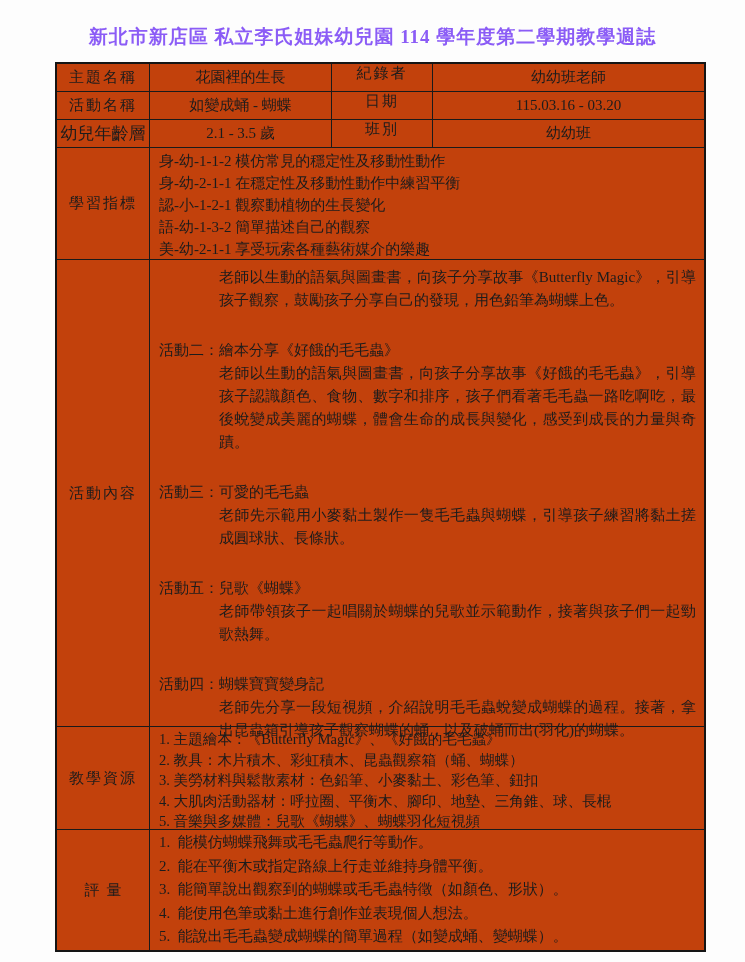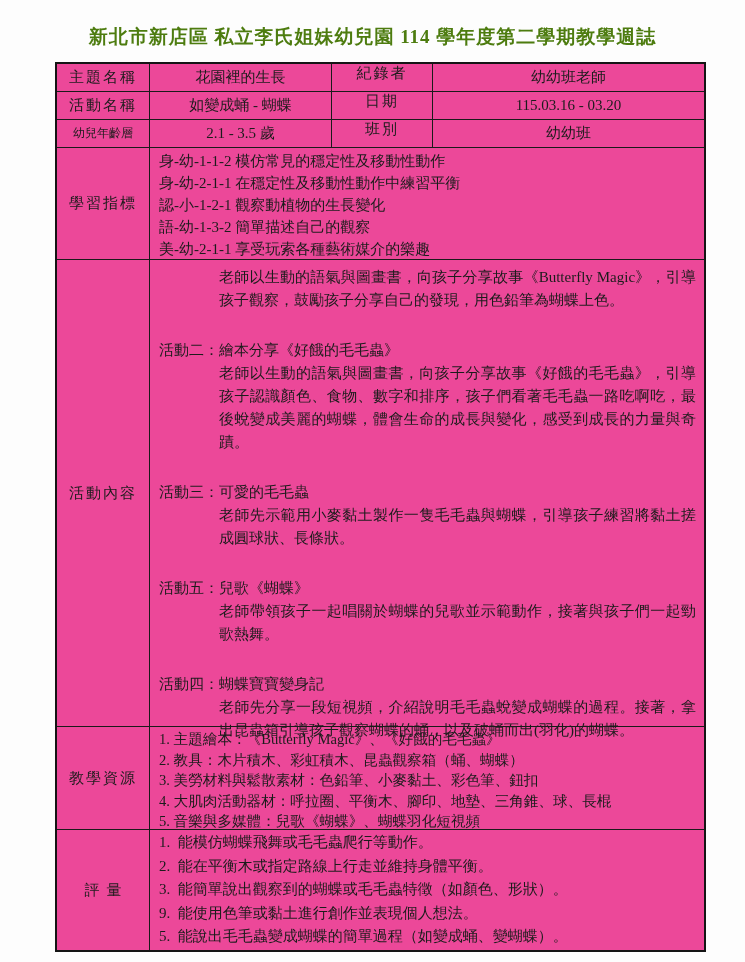--- a/index.html
+++ b/index.html
@@ -10,45 +10,45 @@
     color: #1c1c1c;
     overflow: hidden;
   }
   .page { position: relative; width: 745px; height: 962px; }
 
   .doc-title {
     position: absolute; top: 24px; left: 0; width: 745px;
     text-align: center;
     font-size: 19px; font-weight: bold;
     letter-spacing: 1px;
-    color: #4d7c0f;
+    color: #8b5cf6;
   }
 
   .doc-table {
     position: absolute; left: 55px; top: 62px;
     width: 651px;
     border: 2px solid #151515;
-    background: #ec4899;
+    background: #c2410c;
   }
 
   .row { display: flex; border-bottom: 1px solid #1a1a1a; }
   .row:last-child { border-bottom: none; }
 
   .cell { overflow: hidden; }
   .cell.bordered { border-right: 1px solid #1a1a1a; }
 
   
   .r-info { height: 28px; }
   .c1 { width: 93px; display: flex; align-items: center; justify-content: center; }
   .c2 { width: 182px; display: flex; align-items: center; justify-content: center; }
   .c3 { width: 101px; display: flex; align-items: flex-start; justify-content: center; }
   .c4 { flex: 1; display: flex; align-items: center; justify-content: center; }
 
   .label-text { font-size: 15px; letter-spacing: 2px; }
-  .label-text.tight { letter-spacing: 0; font-size: 12px; }
+  .label-text.tight { letter-spacing: 0; font-size: 17px; }
   .value-text { font-size: 15px; }
 
   
   .r-indicators { height: 112px; }
   .r-activities { height: 467px; }
   .r-resources { height: 103px; }
   .r-evaluation { height: 120px; }
 
   .section-label {
     width: 93px; flex: none;
@@ -174,19 +174,19 @@
         <div class="line">5. 音樂與多媒體：兒歌《蝴蝶》、蝴蝶羽化短視頻</div>
       </div>
     </div>
 
     <div class="row r-evaluation">
       <div class="section-label wide-space">評量</div>
       <div class="section-content evaluation-content">
         <div class="line">1.  能模仿蝴蝶飛舞或毛毛蟲爬行等動作。</div>
         <div class="line">2.  能在平衡木或指定路線上行走並維持身體平衡。</div>
         <div class="line">3.  能簡單說出觀察到的蝴蝶或毛毛蟲特徵（如顏色、形狀）。</div>
-        <div class="line">9.  能使用色筆或黏土進行創作並表現個人想法。</div>
+        <div class="line">4.  能使用色筆或黏土進行創作並表現個人想法。</div>
         <div class="line">5.  能說出毛毛蟲變成蝴蝶的簡單過程（如變成蛹、變蝴蝶）。</div>
       </div>
     </div>
 
   </div>
 </div>
 
 </body></html>

